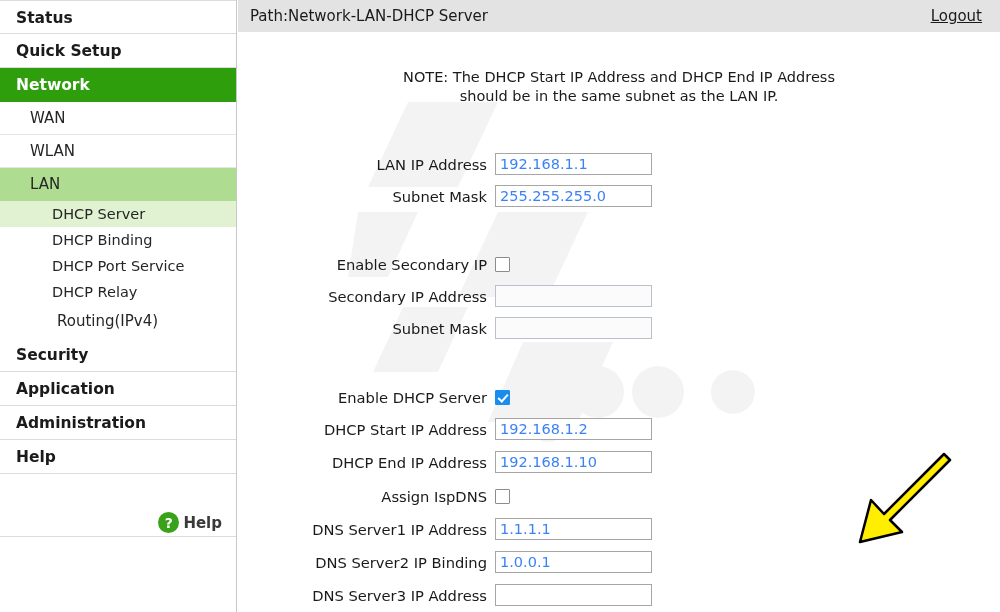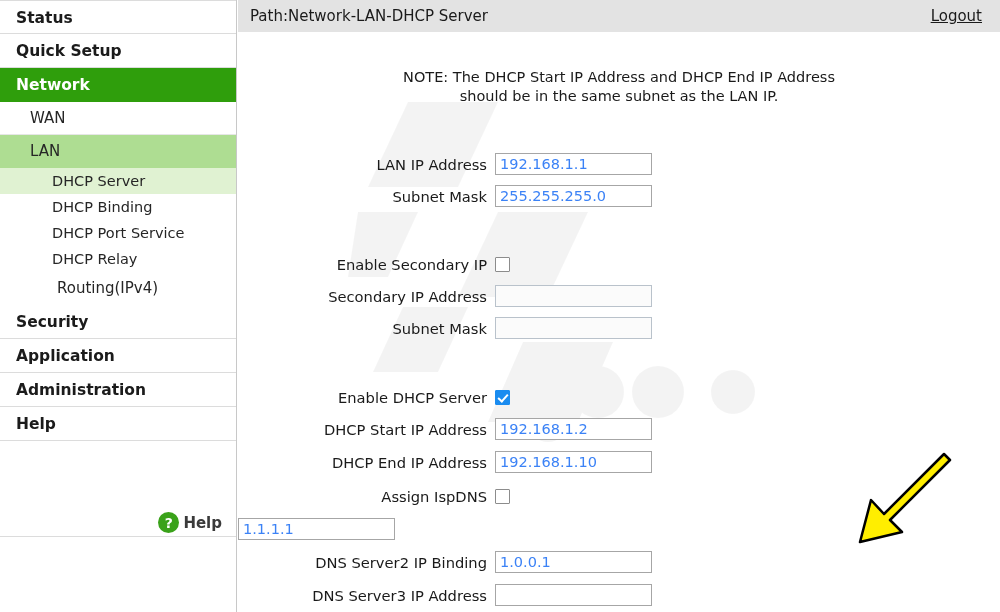--- a/index.html
+++ b/index.html
@@ -270,20 +270,23 @@
     </div>
 
     <div class="nav-section active">
       <span>Network</span>
     </div>
 
     <div class="nav-item">
       <span>WAN</span>
     </div>
 
+    <div class="nav-item">
+      <span>WLAN</span>
+    </div>
 
     <div class="nav-item selected">
       <span>LAN</span>
     </div>
 
     <div class="nav-sub selected">
       <span>DHCP Server</span>
     </div>
 
     <div class="nav-sub">
@@ -391,20 +394,21 @@
       <div class="lbl">DHCP End IP Address</div>
       <input class="fld" type="text" value="192.168.1.10" style="">
     </div>
 
     <div class="row" style="top:452px;">
       <div class="lbl">Assign IspDNS</div>
       <div class="cb"></div>
     </div>
 
     <div class="row" style="top:485px;">
+      <div class="lbl">DNS Server1 IP Address</div>
       <input class="fld" type="text" value="1.1.1.1" style="">
     </div>
 
     <div class="row" style="top:518px;">
       <div class="lbl">DNS Server2 IP Binding</div>
       <input class="fld" type="text" value="1.0.0.1" style="">
     </div>
 
     <div class="row" style="top:551px;">
       <div class="lbl">DNS Server3 IP Address</div>

